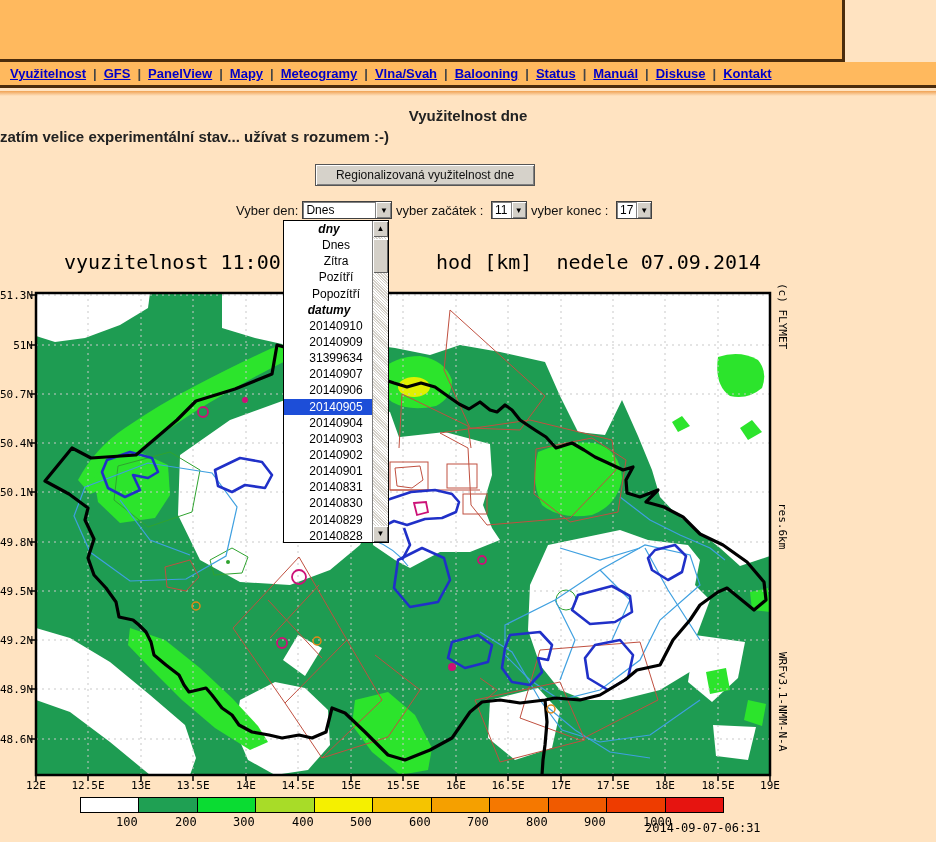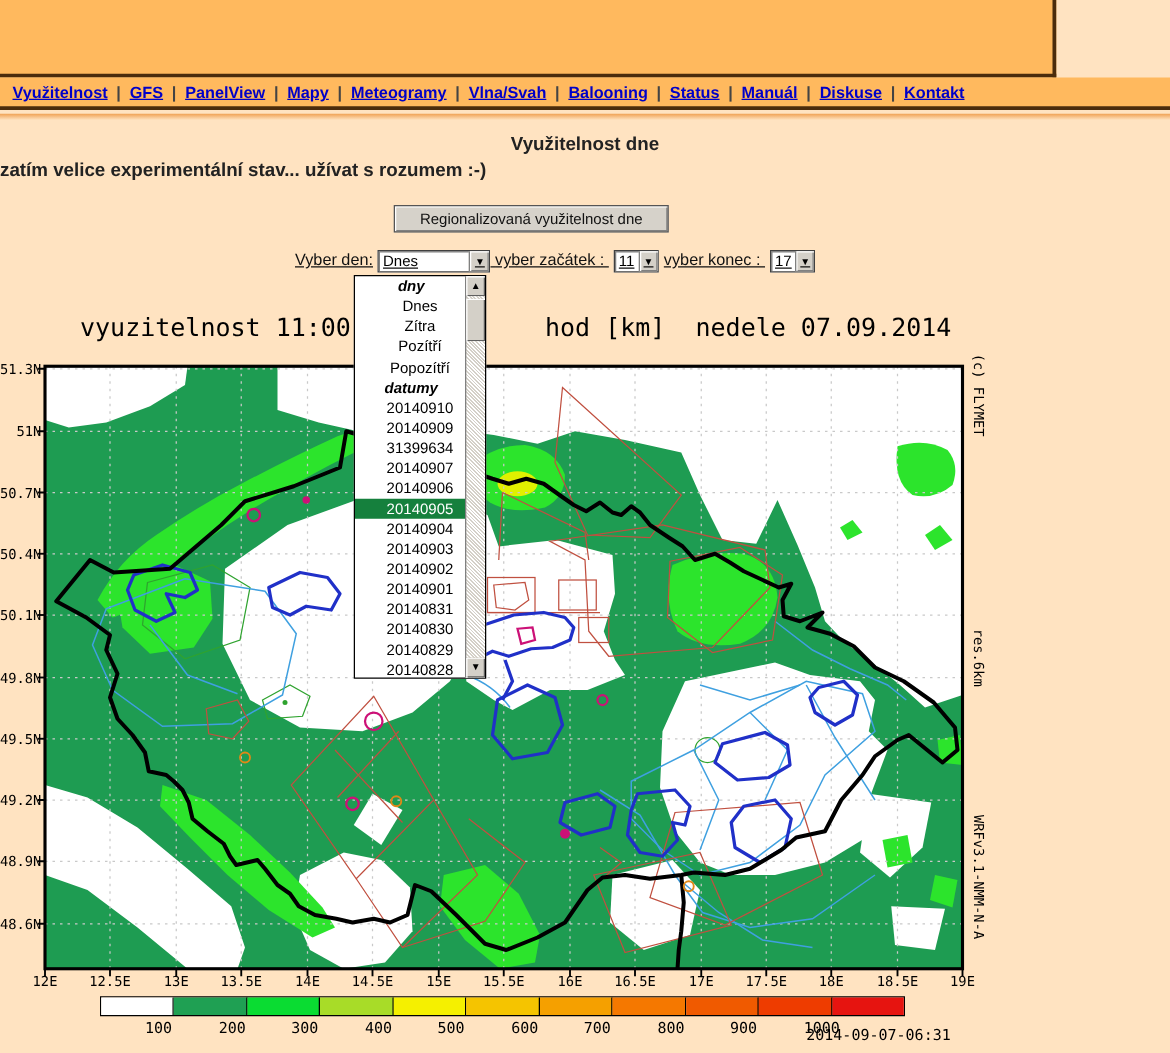--- a/index.html
+++ b/index.html
@@ -22,41 +22,41 @@
                 font-size:15px; font-weight:bold; color:#222; }
   .page-subtitle { position:absolute; left:0; top:128px; width:936px; text-align:left;
                    font-size:15px; font-weight:bold; color:#222; }
   .region-btn { position:absolute; left:315px; top:164px; width:220px; height:22px;
                 background:#d6d2ca; border:1px solid #555;
                 box-shadow: inset 1px 1px 0 #ffffff, inset -1px -1px 0 #808080;
                 font-size:12px; color:#111; text-align:center; line-height:20px; cursor:pointer;
                 font-family:"Liberation Sans", sans-serif; }
 
   
-  .controls { position:absolute; left:236px; top:200px; height:20px; display:flex; 
-              font-size:13px; color:#111; white-space:pre;text-decoration:underline; }
+  .controls { position:absolute; left:236px; top:200px; height:20px; display:flex; align-items:center;
+              font-size:13px; color:#111; white-space:pre; }
   .win-select { display:inline-flex; align-items:stretch; background:#fff; border:1px solid #404040;
                 box-shadow: inset 1px 1px 0 #808080; height:18px; cursor:pointer; }
   .win-select .val { font-size:12px; padding:1px 3px 0 3px; color:#000; }
   .sel-day { width:90px; margin-left:4px; }
   .sel-sm { width:36px; margin:0 4px; }
   .dd-btn { margin-left:auto; width:16px; background:#d4d0c8;
             border-left:1px solid #808080;
             box-shadow: inset 1px 1px 0 #fff, inset -1px -1px 0 #808080;
             display:flex; align-items:center; justify-content:center;
             font-size:8px; color:#000; }
 
   
   .dropdown { position:absolute; left:283px; top:220px; width:106px; height:323px;
               background:#fff; border:1px solid #000; display:flex; z-index:30; }
   .dd-list { width:89px;text-align:center; }
   .dd-row { height:16.15px; line-height:16px; font-size:12px; color:#000;
             padding-left:16px; white-space:nowrap; overflow:hidden; cursor:pointer; }
   .dd-group { font-weight:bold; font-style:italic; padding-left:2px; }
-  .dd-sel { background:#15803d; color:#fff; }
+  .dd-sel { background:#1d4ed8; color:#fff; }
   .dd-scroll { width:16px; background:#d4d0c8;
                background-image:repeating-linear-gradient(45deg,#ffffff 0 1px,#d4d0c8 1px 2px);
                display:flex; flex-direction:column; border-left:1px solid #808080; }
   .scroll-btn { width:15px; height:16px; background:#d4d0c8;
                 box-shadow: inset 1px 1px 0 #fff, inset -1px -1px 0 #606060;
                 font-size:8px; color:#000; text-align:center; line-height:16px; cursor:pointer; }
   .scroll-thumb { width:15px; height:34px; margin-top:2px; background:#d4d0c8;
                   box-shadow: inset 1px 1px 0 #fff, inset -1px -1px 0 #606060; cursor:pointer; }
   .scroll-btn.down { margin-top:auto; }
 

